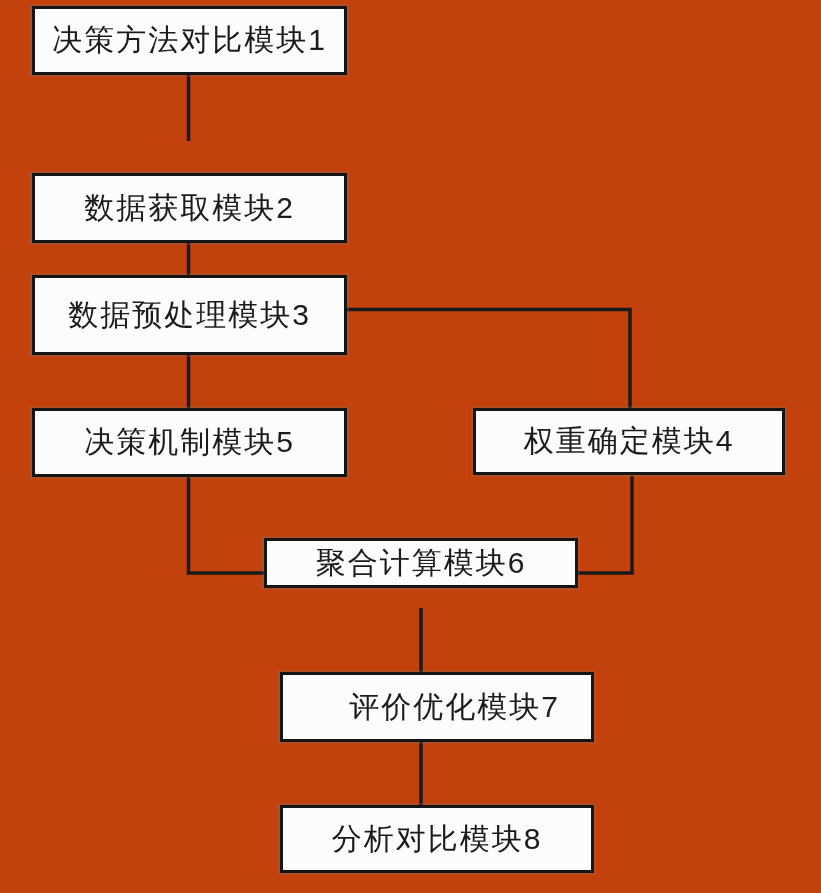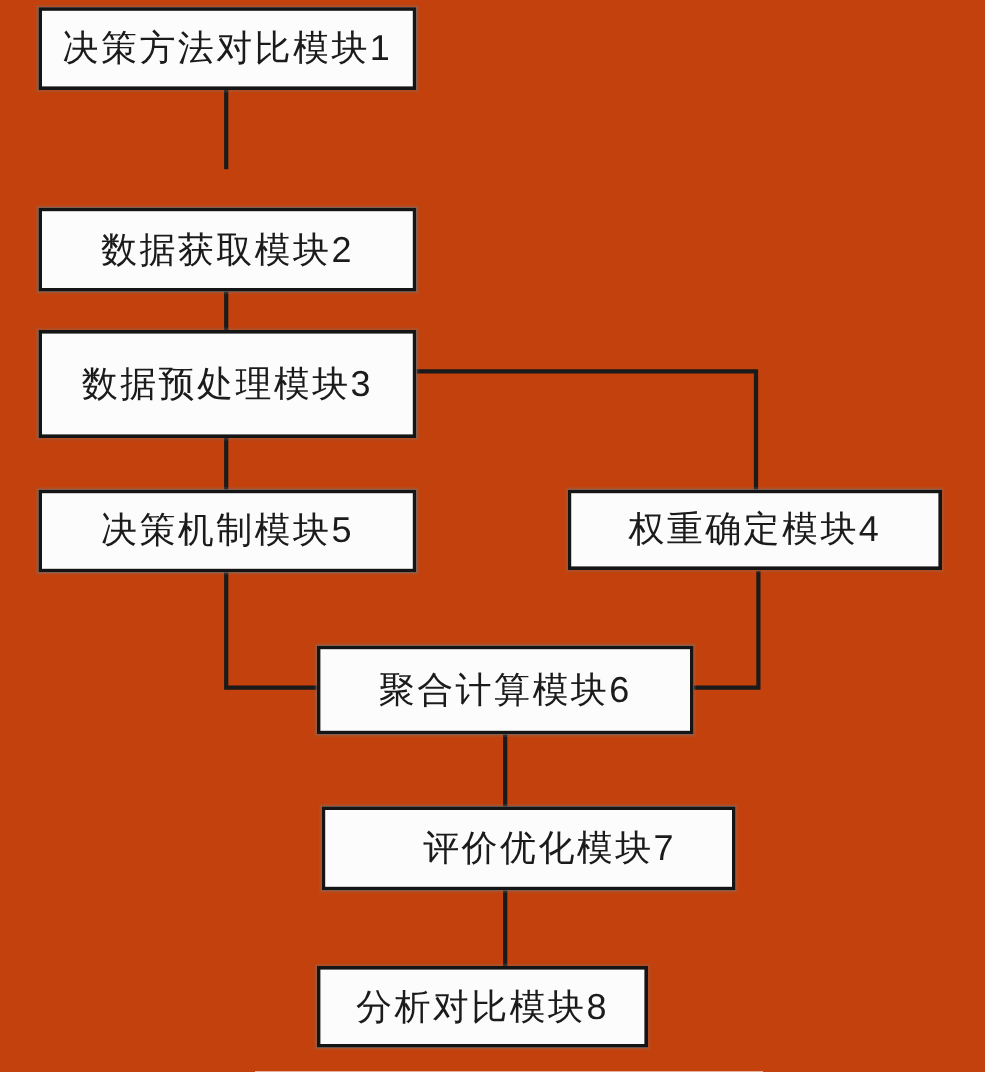--- a/index.html
+++ b/index.html
@@ -34,26 +34,26 @@
   }
   .node .label {
     font-size: 30px;
     letter-spacing: 2px;
     color: #1b1b1b;
     white-space: nowrap;
   }
   
   #n1 { left: 32px;  top: 6px;   width: 315px; height: 69px; }
   #n2 { left: 32px;  top: 140px; width: 315px; height: 70px; margin-top: 33px; }
-  #n3 { left: 32px;  top: 275px; width: 315px; height: 90px; }
+  #n3 { left: 32px;  top: 275px; width: 315px; height: 80px; }
   #n5 { left: 32px;  top: 408px; width: 315px; height: 69px; justify-content: center; }
   #n4 { left: 473px; top: 408px; width: 312px; height: 67px; }
-  #n6 { left: 264px; top: 538px; width: 314px; height: 74px; }
-  #n7 { left: 268px; top: 672px; width: 345px; height: 70px; padding-left: 35px; }
-  #n8 { left: 264px; top: 805px; width: 276px; height: 68px; }
+  #n6 { left: 264px; top: 538px; width: 314px; height: 50px; }
+  #n7 { left: 280px; top: 672px; width: 314px; height: 70px; padding-left: 35px; }
+  #n8 { left: 280px; top: 805px; width: 314px; height: 68px; }
 </style>
 </head>
 <body>
 
 <div class="canvas">
 
   <svg class="wires" viewBox="0 0 821 893" xmlns="http://www.w3.org/2000/svg">
     <g stroke="#1a1a1a" stroke-width="3.5" fill="none">
       <line x1="188.5" y1="75" x2="188.5" y2="141"></line>
       <line x1="188.5" y1="210" x2="188.5" y2="276"></line>

